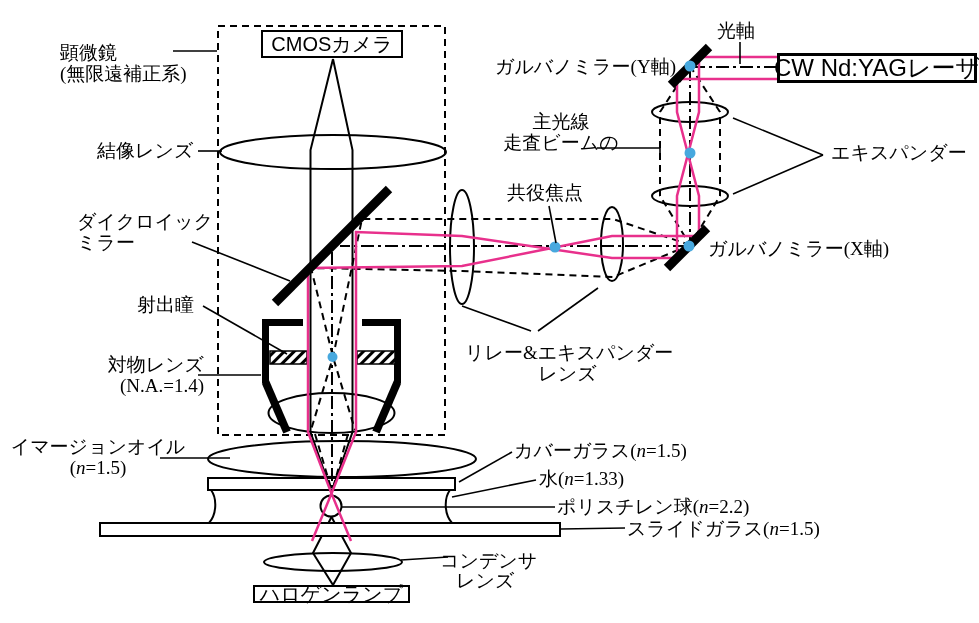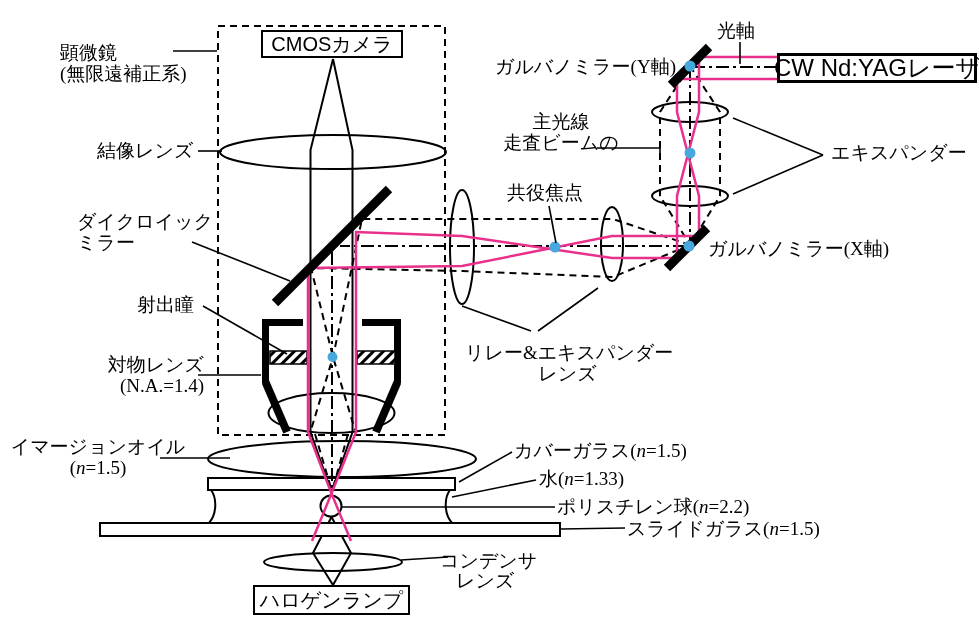--- a/index.html
+++ b/index.html
@@ -118,21 +118,21 @@
   <line x1="462" y1="306" x2="531" y2="331" class="thin"></line>
   <line x1="598" y1="288" x2="538" y2="331" class="thin"></line>
 </svg>
 
 <div class="box" style="left:261px;top:30px;width:142px;height:28px;">
   <span>CMOSカメラ</span>
 </div>
 <div class="box" style="left:777px;top:53px;width:200px;height:30px;border-width:3px;font-size:24px;">
   <span>CW Nd:YAGレーザ</span>
 </div>
-<div class="box" style="left:253px;top:585px;width:157px;height:30px;">
+<div class="box" style="left:253px;top:585px;width:157px;height:18px;">
   <span>ハロゲンランプ</span>
 </div>
 
 <div class="lbl" style="left:60px;top:42px;width:148px;text-align:left;">
   <div>顕微鏡</div>
   <div>(無限遠補正系)</div>
 </div>
 
 <div class="lbl" style="left:97px;top:140px;">結像レンズ</div>
 

